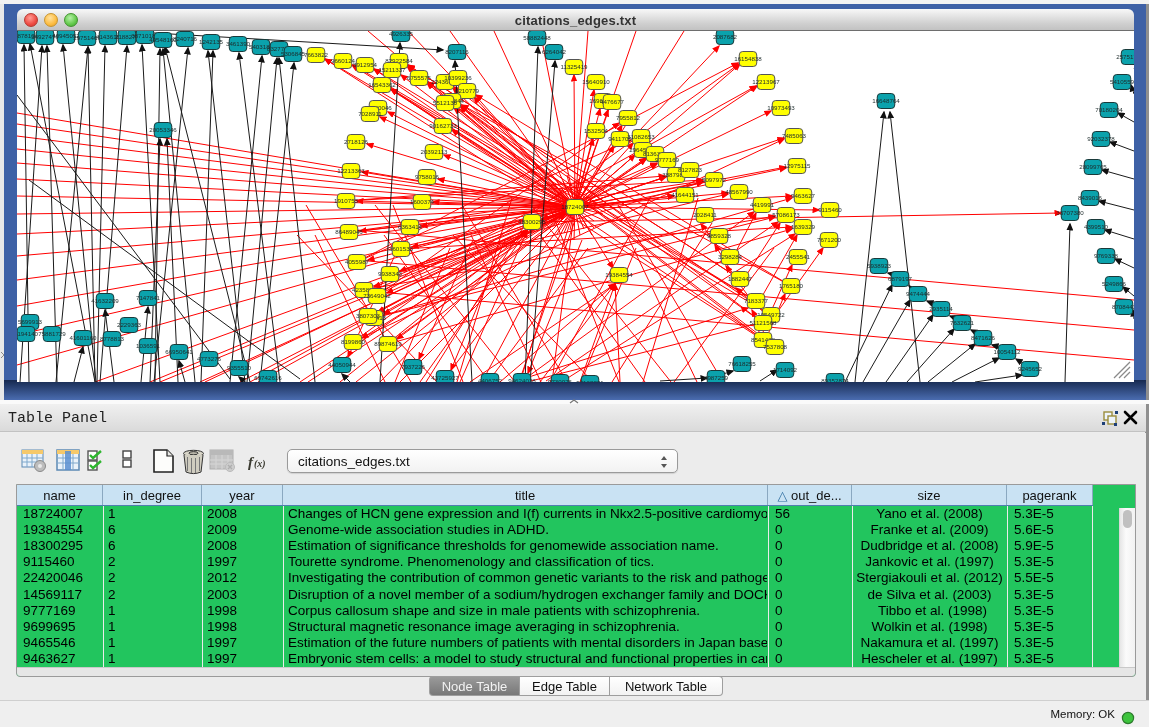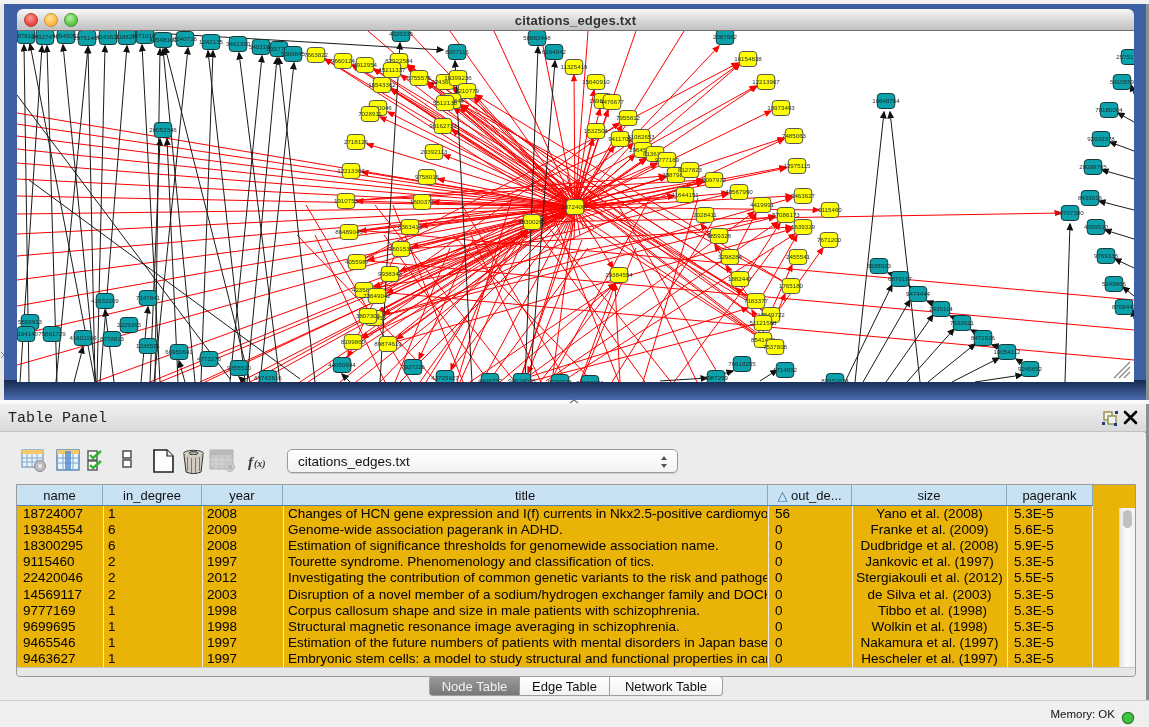--- a/index.html
+++ b/index.html
@@ -12,21 +12,21 @@
 .tl{width:14px;height:14px;border-radius:50%;top:4px;}
 #canvas{left:0;top:22px;width:1117px;height:351px;background:#fff;overflow:hidden;}
 
 #divider{left:0;top:400px;width:1149px;height:4px;background:#fafafa;}
 #tpbar{left:0;top:404px;width:1146px;height:28px;background:linear-gradient(#f0f0f0,#dadada);border-bottom:1px solid #c2c2c2;}
 #tpbar .t{left:8px;top:6px;font-size:15px;color:#222;font-family:Liberation Mono, monospace;}
 #panel{left:0;top:433px;width:1146px;height:267px;background:#ececec;}
 #combo{left:287px;top:449px;width:391px;height:24px;background:linear-gradient(#fff,#f2f2f2);border:1px solid #9a9a9a;border-radius:5px;box-shadow:0 1px 1px rgba(0,0,0,0.12);}
 #combo .ct{left:10px;top:4px;font-size:13.5px;color:#111;}
 
-#tbl{left:16px;top:484px;width:1120px;height:193px;background:#eab308;border:1px solid #9a9a9a;border-radius:0 0 4px 4px;overflow:hidden;}
+#tbl{left:16px;top:484px;width:1120px;height:193px;background:#22c55e;border:1px solid #9a9a9a;border-radius:0 0 4px 4px;overflow:hidden;}
 #thead{left:0;top:0;width:1076px;height:21px;background:#c9e2f3;border-bottom:1px solid #4f7faf;}
 .hc{top:0;height:20px;border-right:1px solid #8aa8c0;font-size:13px;color:#111;text-align:center;line-height:21px;}
 .rows{left:0;top:21px;width:1108px;height:161px;font-size:13.5px;color:#000;}
 .r{position:absolute;left:0;width:1108px;height:16.1px;white-space:nowrap;}
 .c{position:absolute;top:0;overflow:hidden;}
 .vline{top:21px;height:161px;width:1px;background:#ebebeb;}
 #tfoot{left:0;top:182px;width:1118px;height:11px;background:#e6e6e6;border-top:1px solid #c9c9c9;}
 #strack{left:1102px;top:23px;width:16px;height:159px;background:linear-gradient(90deg,#e6e6e6,#fbfbfb 40%,#f2f2f2);border-left:1px solid #d8d8d8;}
 #sbar{left:1106px;top:25px;width:9px;height:18px;background:#c0c0c0;border-radius:4.5px;}
 
@@ -1005,21 +1005,21 @@
         <div class="c" style="left:190px;width:74px;">2008</div>
         <div class="c" style="left:271px;width:479px;">Changes of HCN gene expression and I(f) currents in Nkx2.5-positive cardiomyoc...</div>
         <div class="c" style="left:758px;width:76px;">56</div>
         <div class="c" style="left:835px;width:155px;text-align:center;">Yano et al. (2008)</div>
         <div class="c" style="left:997px;width:84px;">5.3E-5</div>
       </div>
       <div class="r" style="top:16.1px;">
         <div class="c" style="left:6px;width:79px;">19384554</div>
         <div class="c" style="left:91px;width:92px;">6</div>
         <div class="c" style="left:190px;width:74px;">2009</div>
-        <div class="c" style="left:271px;width:479px;">Genome-wide association pagerank in ADHD.</div>
+        <div class="c" style="left:271px;width:479px;">Genome-wide association studies in ADHD.</div>
         <div class="c" style="left:758px;width:76px;">0</div>
         <div class="c" style="left:835px;width:155px;text-align:center;">Franke et al. (2009)</div>
         <div class="c" style="left:997px;width:84px;">5.6E-5</div>
       </div>
       <div class="r" style="top:32.2px;">
         <div class="c" style="left:6px;width:79px;">18300295</div>
         <div class="c" style="left:91px;width:92px;">6</div>
         <div class="c" style="left:190px;width:74px;">2008</div>
         <div class="c" style="left:271px;width:479px;">Estimation of significance thresholds for genomewide association name.</div>
         <div class="c" style="left:758px;width:76px;">0</div>

